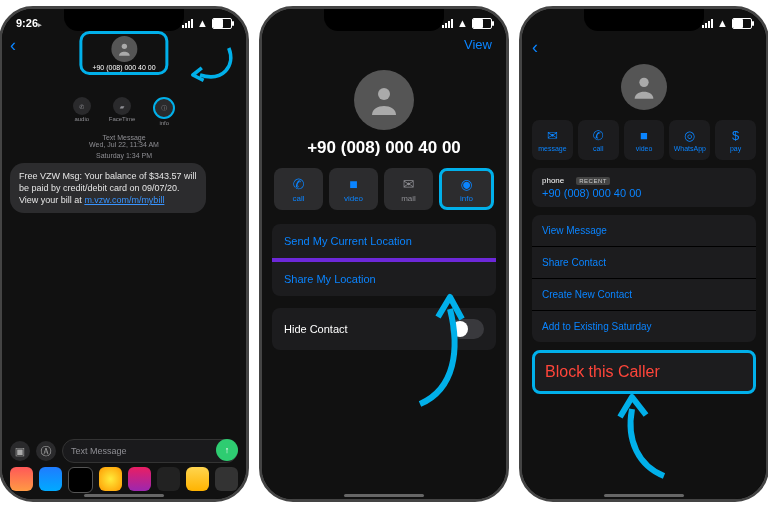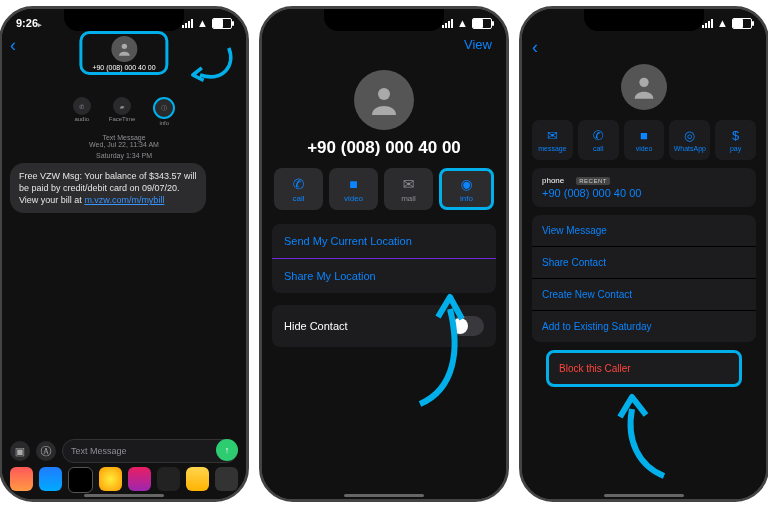--- a/index.html
+++ b/index.html
@@ -61,42 +61,42 @@
   .p2-done{display:flex;justify-content:flex-end;padding:4px 14px 0;color:var(--link);font-size:13px;font-weight:500;}
   .p2-avatar{width:60px;height:60px;border-radius:50%;background:#555;margin:18px auto 8px;display:flex;align-items:center;justify-content:center;}
   .p2-avatar svg{width:36px;height:36px;fill:#aaa}
   .p2-number{text-align:center;font-size:17px;font-weight:600;margin-bottom:10px;}
   .p2-actions{display:flex;gap:6px;justify-content:center;padding:0 12px;margin-bottom:14px;}
   .p2-act{flex:1;background:var(--card2);border-radius:8px;height:42px;display:flex;flex-direction:column;align-items:center;justify-content:center;color:var(--muted);font-size:8px;}
   .p2-act.enabled{color:var(--link);}
   .p2-act .ico{font-size:14px;margin-bottom:2px;}
   .p2-act.highlight{border:3px solid var(--accent);box-sizing:border-box;}
   .cell-group{margin:0 10px 12px;border-radius:8px;overflow:hidden;}
-  .cell{background:var(--card);padding:11px 12px;font-size:11px;color:var(--link);border-bottom:1px solid #6d28d9;}
+  .cell{background:var(--card);padding:11px 12px;font-size:11px;color:var(--link);border-bottom:4px solid #6d28d9;}
   .cell:last-child{border-bottom:none;}
   .cell.toggle{color:var(--text);display:flex;justify-content:space-between;align-items:center;}
   .switch{width:34px;height:20px;background:#39393d;border-radius:10px;position:relative;}
   .switch::after{content:"";position:absolute;left:2px;top:2px;width:16px;height:16px;background:#fff;border-radius:50%;}
   .arrow2{position:absolute;right:36px;bottom:90px;width:70px;height:120px;pointer-events:none;}
 
   
   .p3-back{padding:4px 10px 0;color:var(--link);font-size:18px;font-weight:300;}
   .p3-avatar{width:46px;height:46px;border-radius:50%;background:#555;margin:6px auto 10px;display:flex;align-items:center;justify-content:center;}
   .p3-avatar svg{width:28px;height:28px;fill:#aaa}
   .p3-actions{display:flex;gap:5px;padding:0 10px;margin-bottom:8px;}
   .p3-act{flex:1;background:var(--card);border-radius:7px;height:40px;display:flex;flex-direction:column;align-items:center;justify-content:center;color:var(--link);font-size:7px;}
   .p3-act .ico{font-size:13px;margin-bottom:2px;}
   .p3-field{margin:0 10px 8px;background:var(--card);border-radius:8px;padding:8px 10px;}
   .p3-field .lbl{font-size:8px;color:#fff;display:flex;align-items:center;gap:12px;}
   .recent-badge{background:#444;color:#ccc;font-size:6px;padding:1px 3px;border-radius:2px;letter-spacing:0.5px;}
   .p3-field .val{color:var(--link);font-size:11px;margin-top:2px;}
   .p3-group{margin:0 10px 8px;border-radius:8px;overflow:hidden;}
   .p3-cell{background:var(--card);padding:10px 10px;font-size:10px;color:var(--link);border-bottom:1px solid #000;}
   .p3-cell:last-child{border:none;}
-  .p3-danger{margin:0 24px;background:var(--card);border-radius:8px;padding:10px;color:var(--danger);font-size:10px;border:3px solid var(--accent);box-sizing:border-box;}
+  .p3-danger{margin:0 10px;background:var(--card);border-radius:8px;padding:10px;color:var(--danger);font-size:16px;border:3px solid var(--accent);box-sizing:border-box;}
   .arrow3{position:absolute;bottom:18px;left:50%;transform:translateX(-50%);width:80px;height:90px;pointer-events:none;}
 
   svg.person{display:block}
 </style>
 </head>
 <body>
 
 <div class="phone">
   <div class="notch"></div>
   <div class="screen">

